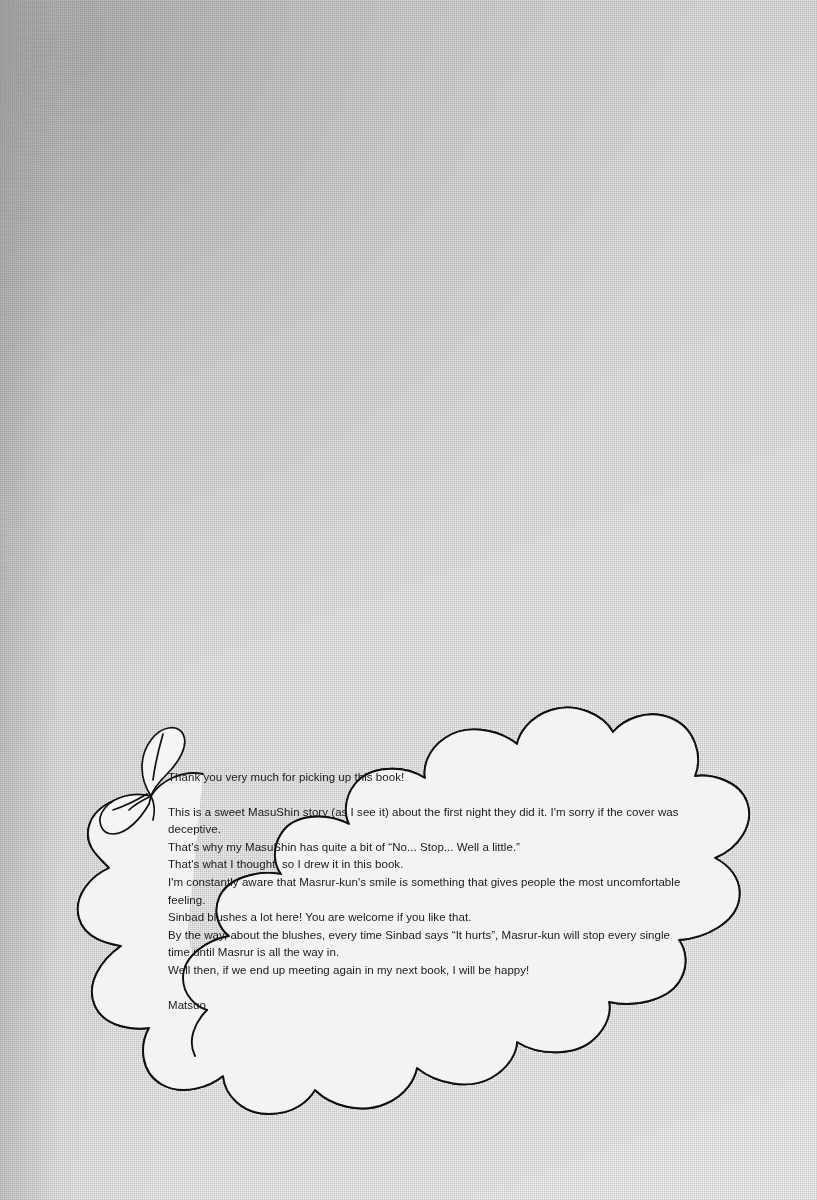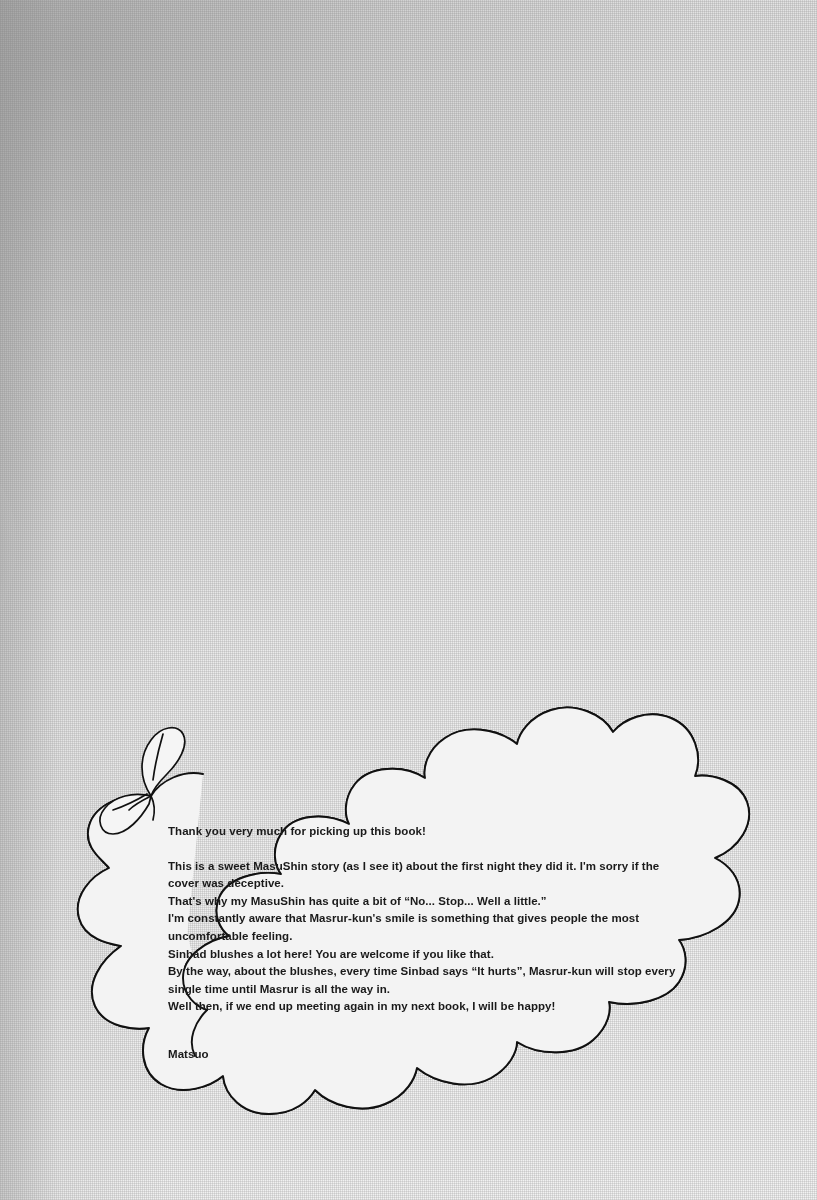--- a/index.html
+++ b/index.html
@@ -57,31 +57,31 @@
     top: 700px;
     width: 740px;
     height: 470px;
   }
   #note-blob svg { display: block; }
 
   
   #note-text {
     position: absolute;
     left: 168px;
-    top: 823px;
+    top: 769px;
     width: 520px;
     color: #1a1a1a;
     font-size: 11.5px;
-    font-weight: bold;
+    font-weight: normal;
     line-height: 17.6px;
     letter-spacing: 0.05px;
   }
   #note-text p { margin: 0; }
   #note-text .spacer { height: 17px; }
-  #note-text .sig { margin-top: 30px; }
+  #note-text .sig { margin-top: 17px; }
 </style>
 </head>
 <body>
 
 <div id="page">
 
   <div id="bg-gradient"></div>
   <div id="bg-tone"></div>
   <div id="bg-vignette"></div>
 
@@ -159,20 +159,21 @@
         <path d="M58,110 C70,106 82,100 92,94"></path>
       </g>
     </svg>
   </div>
 
   <div id="note-text">
     <p>Thank you very much for picking up this book!</p>
     <div class="spacer"></div>
     <p>This is a sweet MasuShin story (as I see it) about the first night they did it. I'm sorry if the cover was deceptive.</p>
     <p>That's why my MasuShin has quite a bit of “No... Stop... Well a little.”</p>
+    <p>That's what I thought, so I drew it in this book.</p>
     <p>I'm constantly aware that Masrur-kun's smile is something that gives people the most uncomfortable feeling.</p>
     <p>Sinbad blushes a lot here! You are welcome if you like that.</p>
     <p>By the way, about the blushes, every time Sinbad says “It hurts”, Masrur-kun will stop every single time until Masrur is all the way in.</p>
     <p>Well then, if we end up meeting again in my next book, I will be happy!</p>
     <p class="sig">Matsuo</p>
   </div>
 
 </div>
 
 </body></html>

